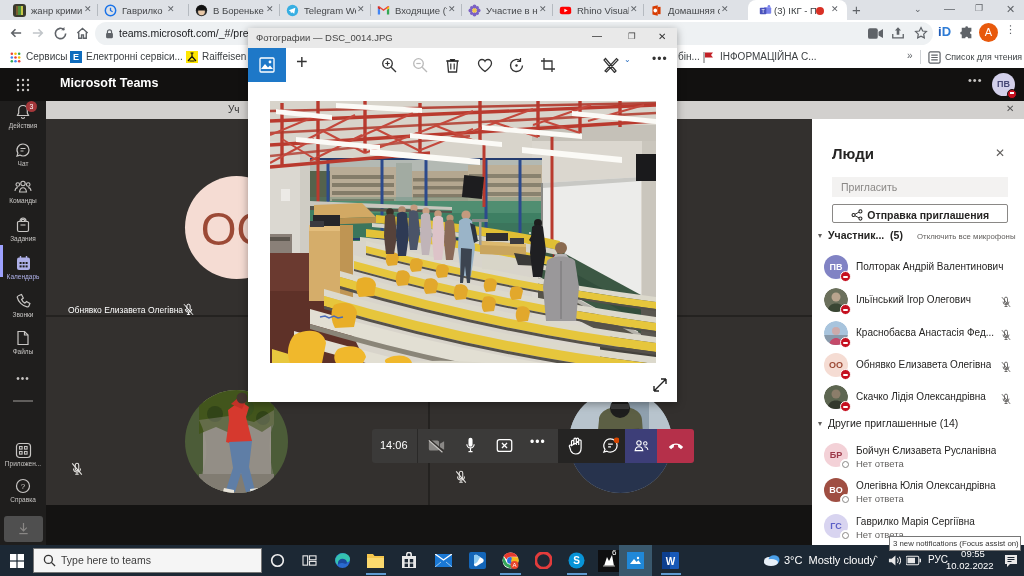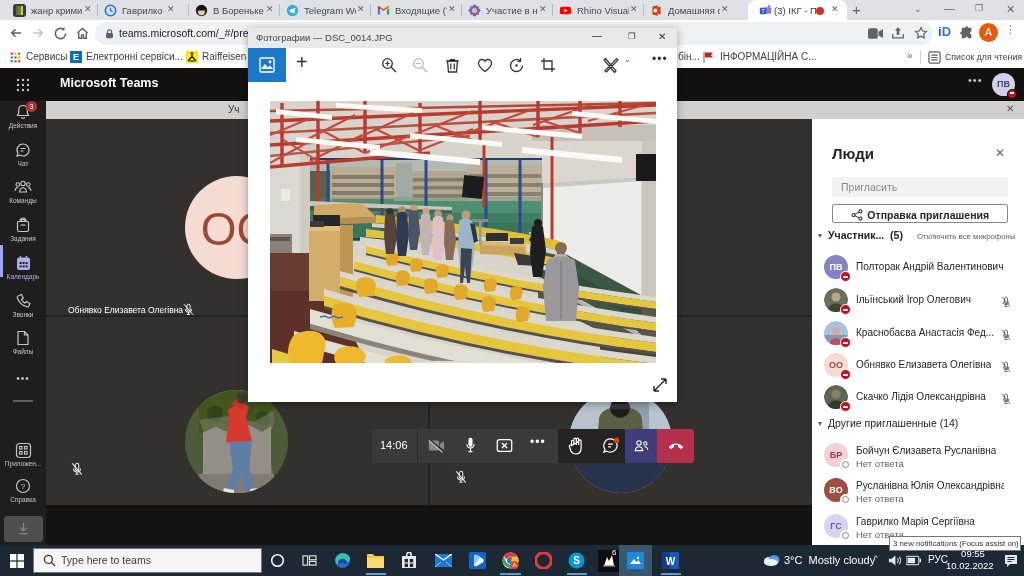--- a/index.html
+++ b/index.html
@@ -491,21 +491,21 @@
     <span class="abs" style="left:16px;top:298px;font-size:10.5px;">Другие приглашенные (14)</span>
     <div class="prow" style="top:324px;">
           <span class="pav" style="background:#f3d1d7;color:#9c3848;">БР</span>
           <span class="dotG"></span>
           <span class="pnm" style="top:2px;">Бойчун Єлизавета Русланівна</span>
           <span class="psub">Нет ответа</span>
         </div>
     <div class="prow" style="top:359px;">
           <span class="pav" style="background:#9f4e42;color:#fff;">ВО</span>
           <span class="dotG"></span>
-          <span class="pnm" style="top:2px;">Русланівна Юлія Олександрівна</span>
+          <span class="pnm" style="top:2px;">Олегівна Юлія Олександрівна</span>
           <span class="psub">Нет ответа</span>
         </div>
     <div class="prow" style="top:395px;">
           <span class="pav" style="background:#d8d4f0;color:#5b5fc7;">ГС</span>
           <span class="dotG"></span>
           <span class="pnm" style="top:2px;">Гаврилко Марія Сергіївна</span>
           <span class="psub">Нет ответа</span>
         </div>
   </div>
 </div>

